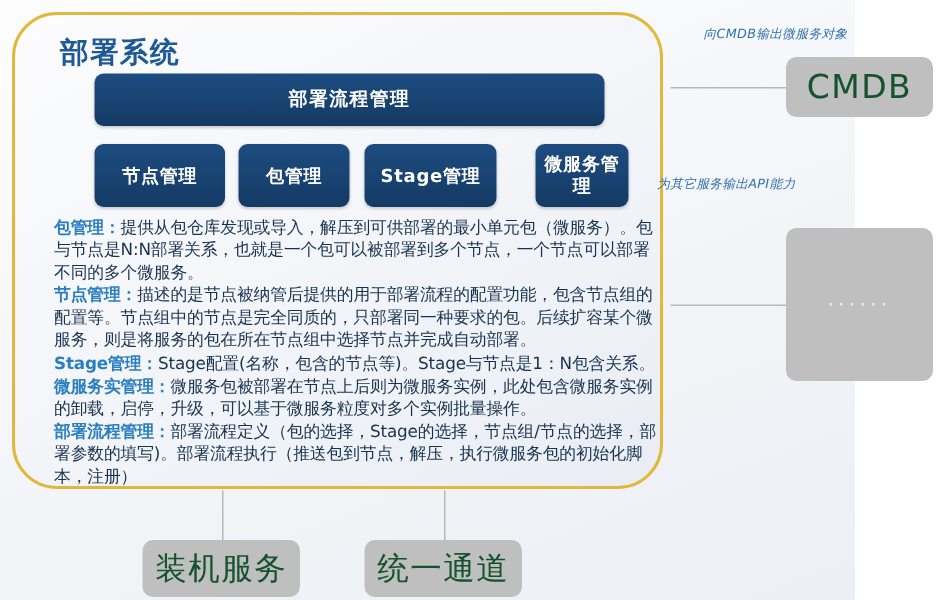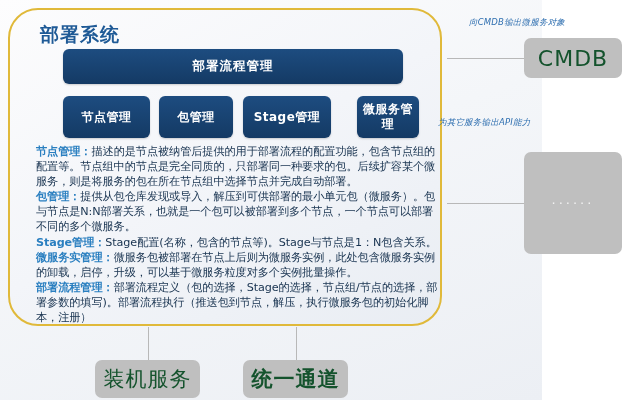--- a/index.html
+++ b/index.html
@@ -11,20 +11,21 @@
     height: 400px;
     overflow: hidden;
     font-family: "DejaVu Sans", "Liberation Sans", sans-serif;
     background: #ffffff;
   }
   #canvas {
     position: relative;
     width: 542px;
     height: 400px;
     background: linear-gradient(160deg, #fdfdfe 0%, #f4f6f9 45%, #eceff4 100%);
+    padding-left: 28px;
   }
 
   
   .system-frame {
     position: absolute;
     left: 8px;
     top: 8px;
     width: 434px;
     height: 318px;
     border: 2.5px solid #e0b93a;
@@ -140,21 +141,20 @@
     font-size: 21px;
     letter-spacing: 1px;
   }
   .channel-box {
     left: 243px;
     top: 360px;
     width: 105px;
     height: 38px;
     font-size: 21px;
     letter-spacing: 1px;
-    font-weight: bold;
   }
 
   
   .conn {
     position: absolute;
     background: #b8b8b8;
   }
   .conn-h { height: 1px; }
   .conn-v { width: 1px; }
   .conn-cmdb  { left: 447px; top: 58px;  width: 78px; }
@@ -190,22 +190,22 @@
     <div class="blue-bar process-bar">部署流程管理</div>
 
     <div class="mod-row">
       <div class="blue-bar mod mod-1">节点管理</div>
       <div class="blue-bar mod mod-2">包管理</div>
       <div class="blue-bar mod mod-3">Stage管理</div>
       <div class="blue-bar mod mod-4">微服务管理</div>
     </div>
 
     <div class="desc">
+      <p><span class="lead">包管理</span><span class="lead">：</span><span>提供从包仓库发现或导入，解压到可供部署的最小单元包（微服务）。包与节点是N:N部署关系，也就是一个包可以被部署到多个节点，一个节点可以部署不同的多个微服务。</span></p>
       <p><span class="lead">节点管理</span><span class="lead">：</span><span>描述的是节点被纳管后提供的用于部署流程的配置功能，包含节点组的配置等。节点组中的节点是完全同质的，只部署同一种要求的包。后续扩容某个微服务，则是将服务的包在所在节点组中选择节点并完成自动部署。</span></p>
-      <p><span class="lead">包管理</span><span class="lead">：</span><span>提供从包仓库发现或导入，解压到可供部署的最小单元包（微服务）。包与节点是N:N部署关系，也就是一个包可以被部署到多个节点，一个节点可以部署不同的多个微服务。</span></p>
       <p><span class="lead">Stage管理</span><span class="lead">：</span><span>Stage配置(名称，包含的节点等)。Stage与节点是1：N包含关系。</span></p>
       <p><span class="lead">微服务实管理</span><span class="lead">：</span><span>微服务包被部署在节点上后则为微服务实例，此处包含微服务实例的卸载，启停，升级，可以基于微服务粒度对多个实例批量操作。</span></p>
       <p><span class="lead">部署流程管理</span><span class="lead">：</span><span>部署流程定义（包的选择，Stage的选择，节点组/节点的选择，部署参数的填写)。部署流程执行（推送包到节点，解压，执行微服务包的初始化脚本，注册）</span></p>
     </div>
   </div>
 
   <div class="conn conn-h conn-cmdb"></div>
   <div class="conn conn-h conn-api"></div>
   <div class="conn conn-v conn-inst"></div>
   <div class="conn conn-v conn-chan"></div>

